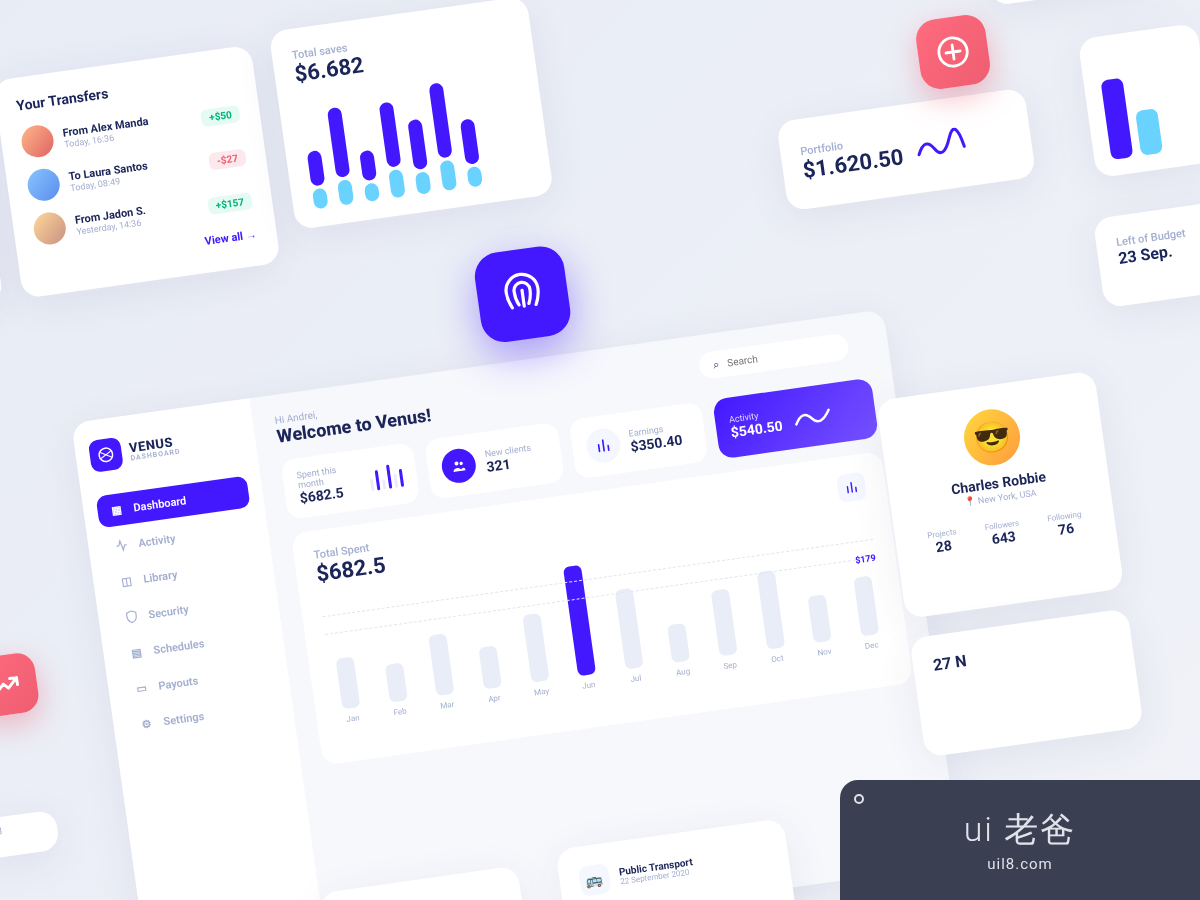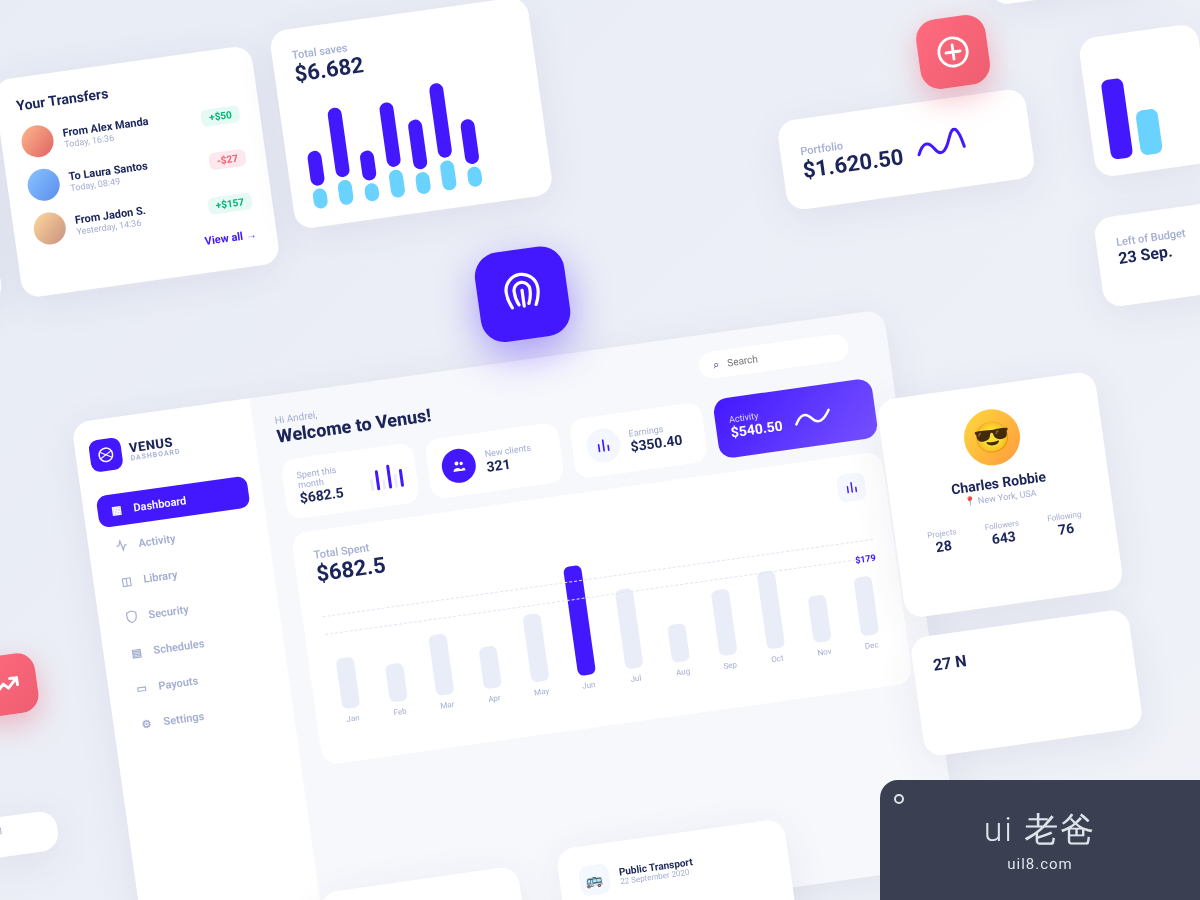--- a/index.html
+++ b/index.html
@@ -106,21 +106,21 @@
 
 
 .peek-ontrack{left:460px;top:1000px;width:200px;height:90px}
 .peek-trans{left:700px;top:990px;width:230px;height:110px}
 .tr-row{display:flex;align-items:center;gap:10px;margin-bottom:10px}
 .tr-ic{width:30px;height:30px;border-radius:9px;background:#f4f7fe;display:flex;align-items:center;justify-content:center;font-size:14px}
 .tr-name{color:#1b2559;font-size:10px;font-weight:700}
 .tr-date{color:#a3aed0;font-size:8px}
 
 
-.wm{position:absolute;right:0;bottom:0;width:320px;height:120px;background:#3a4052;border-radius:18px 0 0 0;display:flex;flex-direction:column;align-items:center;justify-content:center;color:#dfe3ea;transform:none;z-index:100}
+.wm{position:absolute;right:0;bottom:0;width:360px;height:120px;background:#3a4052;border-radius:18px 0 0 0;display:flex;flex-direction:column;align-items:center;justify-content:center;color:#dfe3ea;transform:none;z-index:100}
 .wm-top{font-size:34px;font-weight:300;letter-spacing:2px}
 .wm-bot{font-size:15px;letter-spacing:1px;margin-top:2px}
 .wm-dot{position:absolute;left:14px;top:14px;width:10px;height:10px;border:2px solid #dfe3ea;border-radius:50%}
 
 
 .edge-spark{left:140px;top:150px;width:90px;height:220px;padding:14px}
 .edge-num{left:130px;top:880px;width:80px;height:40px;padding:8px;color:#a3aed0;font-size:10px}
 </style>
 </head>
 <body>

